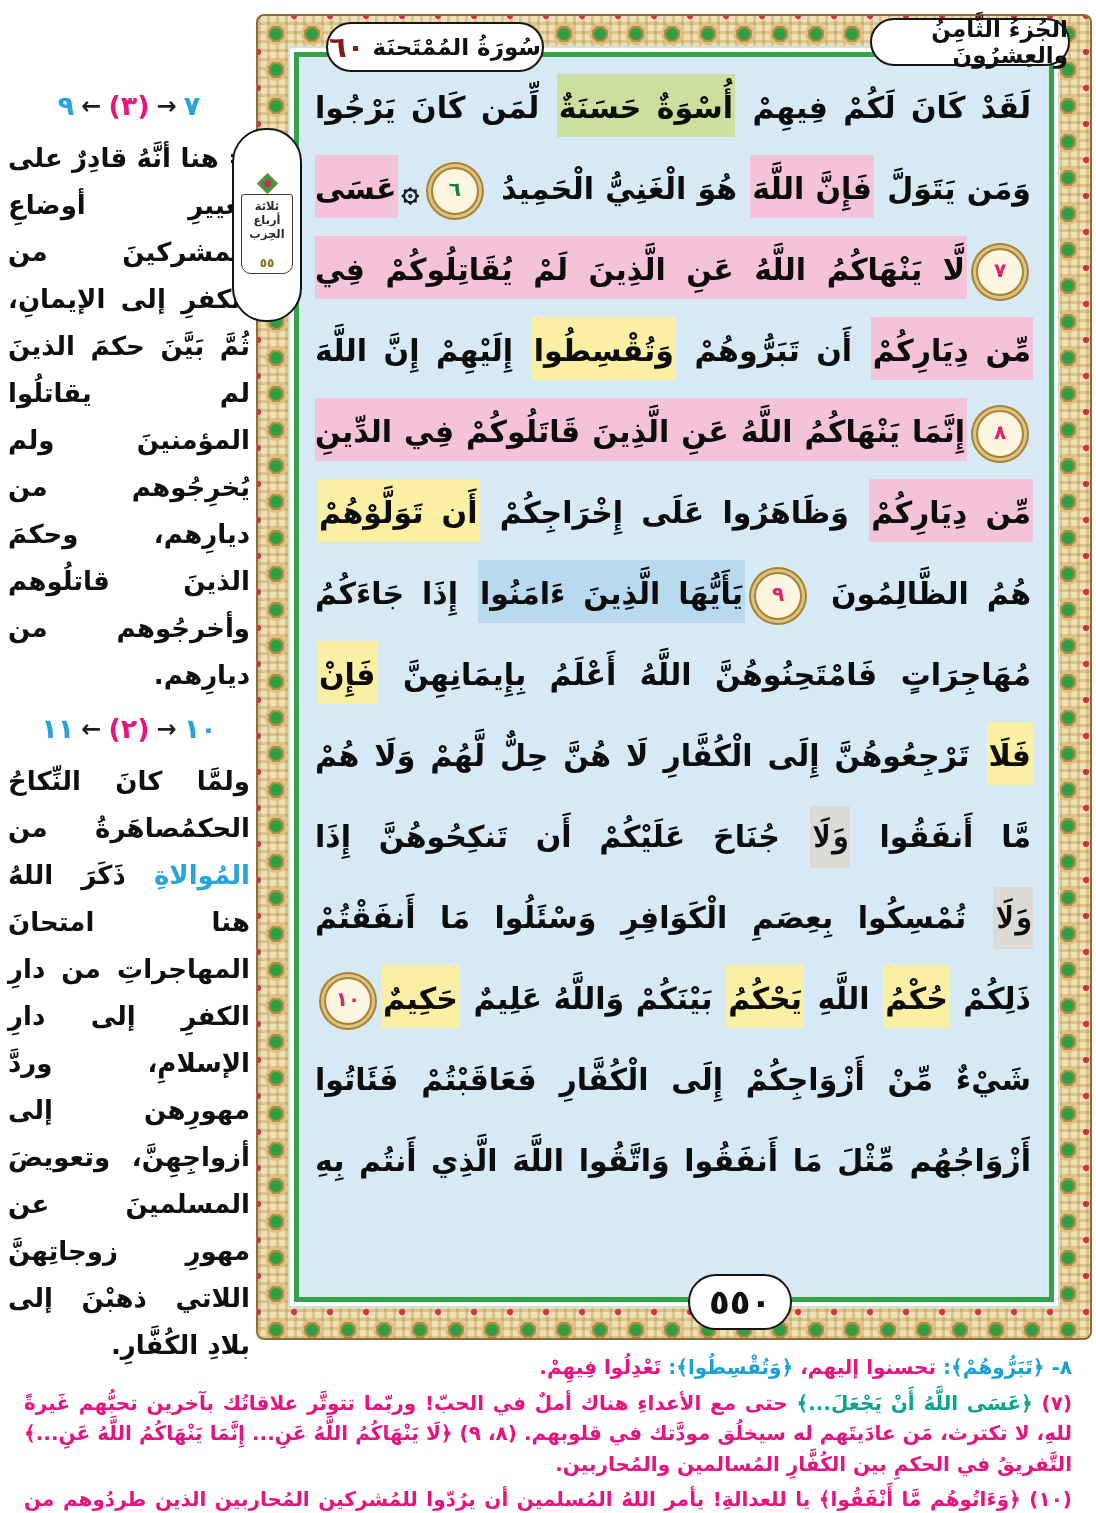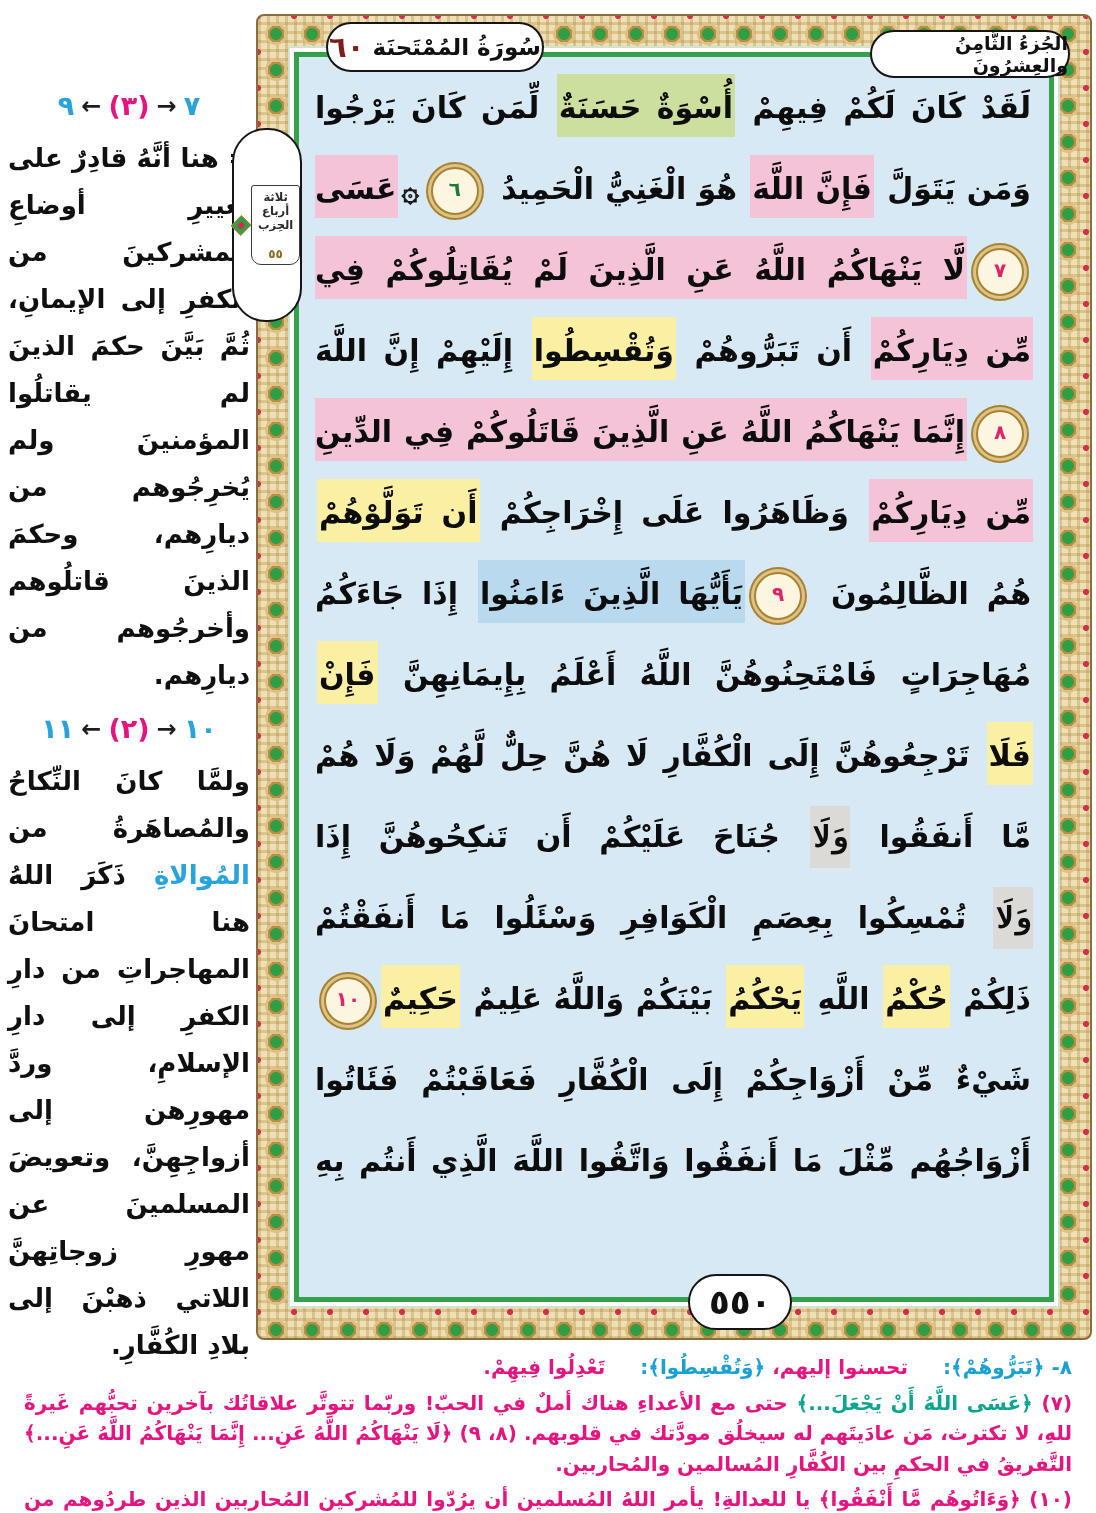--- a/index.html
+++ b/index.html
@@ -40,28 +40,28 @@
          border:5px solid var(--green-border);
          box-shadow:0 0 0 4px #ffffff,0 0 0 6px #cfe3cf;
          padding:10px 16px 0;box-sizing:border-box;}
 
   
   .cartouche{position:absolute;background:#fff;border:2.5px solid #151515;border-radius:28px;
              display:flex;align-items:center;justify-content:center;gap:8px;direction:rtl;
              font-weight:bold;color:#111;z-index:6;}
   .cart-surah{top:8px;left:70px;width:214px;height:46px;font-size:23px;}
   .cart-surah .surah-num{color:#7f1d1d;font-size:29px;}
-  .cart-juz{top:16px;right:22px;width:196px;height:44px;font-size:19px;}
+  .cart-juz{top:4px;right:22px;width:196px;height:44px;font-size:23px;}
   .cart-catch{bottom:12px;left:-10px;width:234px;height:48px;font-size:21px;}
   .cart-page{bottom:10px;left:432px;width:100px;height:52px;font-size:34px;border-radius:30px;}
 
   
   .medallion{position:absolute;left:-24px;top:114px;width:66px;height:190px;background:#fff;
              border:2.5px solid #151515;border-radius:34px;z-index:7;display:flex;
-             flex-direction:row;align-items:center;justify-content:center;gap:3px;}
+             flex-direction:column;align-items:center;justify-content:center;gap:3px;}
   .med-finial{width:13px;height:13px;background:#2f9e44;transform:rotate(45deg);
               border:1.5px solid #a9812f;position:relative;}
   .med-finial::after{content:"";position:absolute;inset:3px;background:#cf2f4f;border-radius:50%;}
   .med-box{border:1.5px solid #3a3a3a;border-radius:3px 3px 10px 10px;width:46px;
            padding:4px 2px 3px;text-align:center;font-size:11.5px;line-height:14px;
            font-weight:bold;color:#2b2b2b;direction:rtl;}
   .med-num{font-size:12px;color:#8a6d1f;margin-top:15px;}
 
   
   .qline{direction:rtl;text-align:justify;text-align-last:justify;line-height:81px;
@@ -78,21 +78,21 @@
         box-shadow:0 0 0 3px #dcc489,0 0 0 5px var(--gold);
         font-size:20px;vertical-align:middle;margin:0 9px;text-align-last:center;}
   .rosette{font-size:30px;vertical-align:middle;margin:0 3px;color:#181818;}
 
   
   .footnotes{position:absolute;left:24px;right:24px;top:1352px;direction:rtl;
              font-weight:bold;font-size:20px;line-height:30.5px;text-align:justify;}
   .f-line{margin-bottom:5px;}
   .f-line.right{text-align:right;}
   .fn-magenta{color:var(--magenta);}
-  .fn-blue{color:#1aa0d5;padding-left:28px;}
+  .fn-blue{color:#1aa0d5;}
   .fn-teal{color:var(--teal);}
 </style>
 </head>
 <body>
 
 <div class="page">
 
   <aside class="margin-col" id="margin-col">
       <div class="m-range">
         <span class="num">٩</span>
@@ -102,21 +102,21 @@
         <span class="num">٧</span>
       </div>
       <div class="m-par"><span class="black">= هنا أنَّهُ قادِرٌ على تغييرِ أوضاعِ المشركينَ من الكفرِ إلى الإيمانِ، ثُمَّ بَيَّنَ حكمَ الذينَ لم يقاتلُوا المؤمنينَ ولم يُخرِجُوهم من ديارِهم، وحكمَ الذينَ قاتلُوهم وأخرجُوهم من ديارِهم.</span></div>
       <div class="m-range">
         <span class="num">١١</span>
         <span class="arrow">←</span>
         <span class="count">(٢)</span>
         <span class="arrow">→</span>
         <span class="num">١٠</span>
       </div>
-      <div class="m-par"><span class="black">ولمَّا كانَ النِّكاحُ والمُصاهَرةُ من </span><span class="blue">المُوالاةِ</span><span class="black"> ذَكَرَ اللهُ هنا امتحانَ المهاجراتِ من دارِ الكفرِ إلى دارِ الإسلامِ، وردَّ مهورِهن إلى أزواجِهِنَّ، وتعويضَ المسلمينَ عن مهورِ زوجاتِهنَّ اللاتي ذهبْنَ إلى بلادِ الكُفَّارِ.</span></div>
+      <div class="m-par"><span class="black">ولمَّا كانَ النِّكاحُ الحكمُصاهَرةُ من </span><span class="blue">المُوالاةِ</span><span class="black"> ذَكَرَ اللهُ هنا امتحانَ المهاجراتِ من دارِ الكفرِ إلى دارِ الإسلامِ، وردَّ مهورِهن إلى أزواجِهِنَّ، وتعويضَ المسلمينَ عن مهورِ زوجاتِهنَّ اللاتي ذهبْنَ إلى بلادِ الكُفَّارِ.</span></div>
     </aside>
 
   <div class="frame">
     <div class="orn"></div>
 
     <div class="cartouche cart-surah">
       <span>سُورَةُ المُمْتَحنَة</span>
       <span class="surah-num">٦٠</span>
     </div>
 

